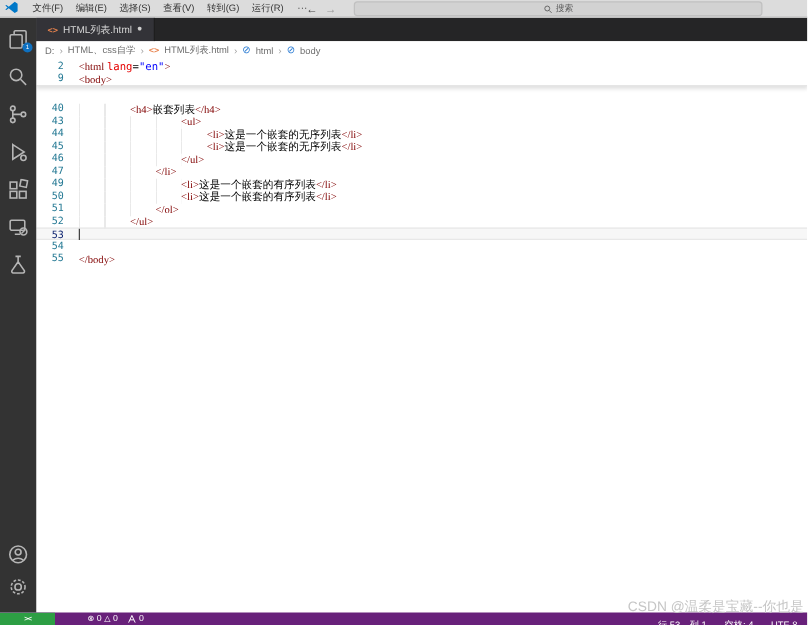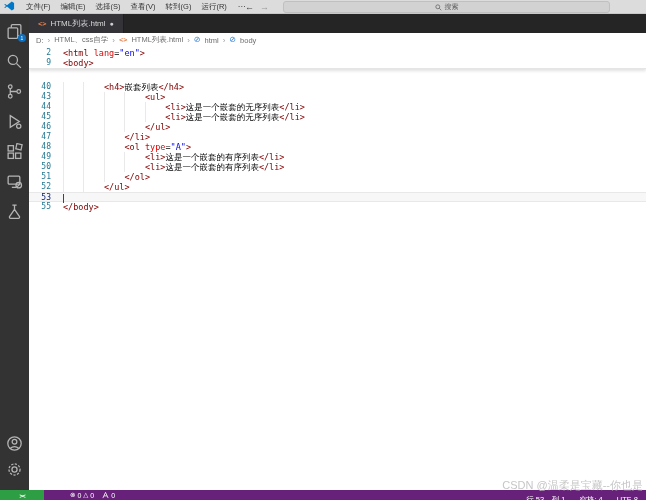--- a/index.html
+++ b/index.html
@@ -55,21 +55,21 @@
   .sticky { border-bottom:1px solid #e5e5e5; box-shadow:0 2px 3px rgba(0,0,0,0.12); padding-top:1px; }
   .code-lines { margin-top:13px; }
   .line { display:flex; height:10px; line-height:10px; white-space:pre;
     font-family:"DejaVu Sans Mono", monospace; font-size:8.5px; }
   .ln { width:22px; text-align:right; color:#237893; flex:0 0 auto;
     font-size:8px; padding-right:0; }
   .lc { padding-left:12px; flex:1 1 auto; }
   .line.active { background:#f7f7f7; border-top:1px solid #e8e8e8; border-bottom:1px solid #e8e8e8; }
   .line.active .ln { color:#0b216f; }
   .caret { display:inline-block; width:1px; height:9px; background:#444; vertical-align:middle; }
-  .tok-tag  { color:#800000; }
+  .tok-tag  { color:#800000;font-family:Liberation Serif, serif; }
   .tok-attr { color:#e50000; }
   .tok-eq   { color:#000000; }
   .tok-val  { color:#0000ff; }
   .tok-txt  { color:#000000; }
   .tok-ind  { background-image:repeating-linear-gradient(to right,#e9e9e9 0,#e9e9e9 1px,transparent 1px,transparent 4ch); }
 
   
   .statusbar { position:absolute; left:0; bottom:0; width:646px; height:10px;
     background:#68217A; z-index:6; display:flex; align-items:stretch; overflow:hidden; }
   .sb-remote { width:44px; background:#2d9e44; color:#fff; font-size:6px; font-weight:bold;
@@ -208,26 +208,26 @@
         <div class="line"><span class="ln">2</span><span class="lc"><span class="tok-tag">&lt;html </span><span class="tok-attr">lang</span><span class="tok-eq">=</span><span class="tok-val">"en"</span><span class="tok-tag">&gt;</span></span></div>
         <div class="line"><span class="ln">9</span><span class="lc"><span class="tok-tag">&lt;body&gt;</span></span></div>
       </div>
     <div class="code-lines">
         <div class="line"><span class="ln">40</span><span class="lc"><span class="tok-ind">        </span><span class="tok-tag">&lt;h4&gt;</span><span class="tok-txt">嵌套列表</span><span class="tok-tag">&lt;/h4&gt;</span></span></div>
         <div class="line"><span class="ln">43</span><span class="lc"><span class="tok-ind">                </span><span class="tok-tag">&lt;ul&gt;</span></span></div>
         <div class="line"><span class="ln">44</span><span class="lc"><span class="tok-ind">                    </span><span class="tok-tag">&lt;li&gt;</span><span class="tok-txt">这是一个嵌套的无序列表</span><span class="tok-tag">&lt;/li&gt;</span></span></div>
         <div class="line"><span class="ln">45</span><span class="lc"><span class="tok-ind">                    </span><span class="tok-tag">&lt;li&gt;</span><span class="tok-txt">这是一个嵌套的无序列表</span><span class="tok-tag">&lt;/li&gt;</span></span></div>
         <div class="line"><span class="ln">46</span><span class="lc"><span class="tok-ind">                </span><span class="tok-tag">&lt;/ul&gt;</span></span></div>
         <div class="line"><span class="ln">47</span><span class="lc"><span class="tok-ind">            </span><span class="tok-tag">&lt;/li&gt;</span></span></div>
-        <div class="line"><span class="ln">48</span><span class="lc"><span class="tok-ind">            </span><span class="tok-tag">&lt;ol </span><span class="tok-attr">type</span><span class="tok-eq">=</span><span class="tok-val">"A"</span><span class="tok-tag">&gt;</span></span></div>
         <div class="line"><span class="ln">49</span><span class="lc"><span class="tok-ind">                </span><span class="tok-tag">&lt;li&gt;</span><span class="tok-txt">这是一个嵌套的有序列表</span><span class="tok-tag">&lt;/li&gt;</span></span></div>
         <div class="line"><span class="ln">50</span><span class="lc"><span class="tok-ind">                </span><span class="tok-tag">&lt;li&gt;</span><span class="tok-txt">这是一个嵌套的有序列表</span><span class="tok-tag">&lt;/li&gt;</span></span></div>
         <div class="line"><span class="ln">51</span><span class="lc"><span class="tok-ind">            </span><span class="tok-tag">&lt;/ol&gt;</span></span></div>
         <div class="line"><span class="ln">52</span><span class="lc"><span class="tok-ind">        </span><span class="tok-tag">&lt;/ul&gt;</span></span></div>
         <div class="line active"><span class="ln">53</span><span class="lc"><span class="caret"></span></span></div>
+        <div class="line"><span class="ln">54</span><span class="lc"></span></div>
         <div class="line"><span class="ln">55</span><span class="lc"><span class="tok-tag">&lt;/body&gt;</span></span></div>
       </div>
   </div>
 
   <div class="statusbar">
     <div class="sb-remote">
       <span>&gt;&lt;</span>
     </div>
     <div class="sb-left">
       <span class="sb-group">

